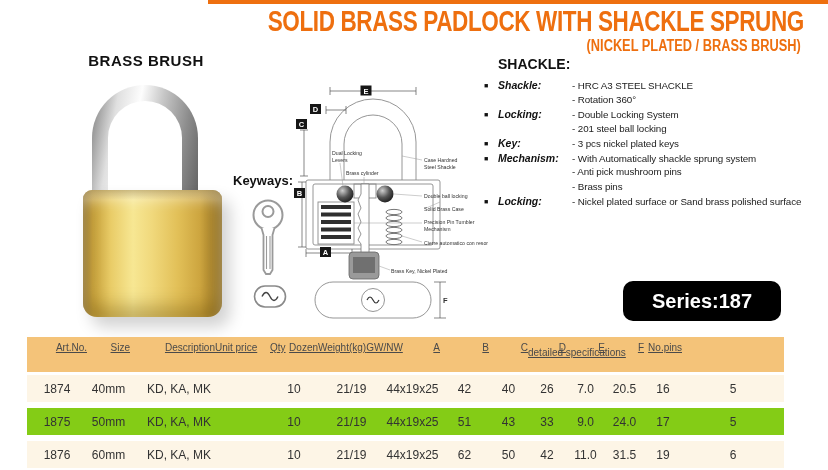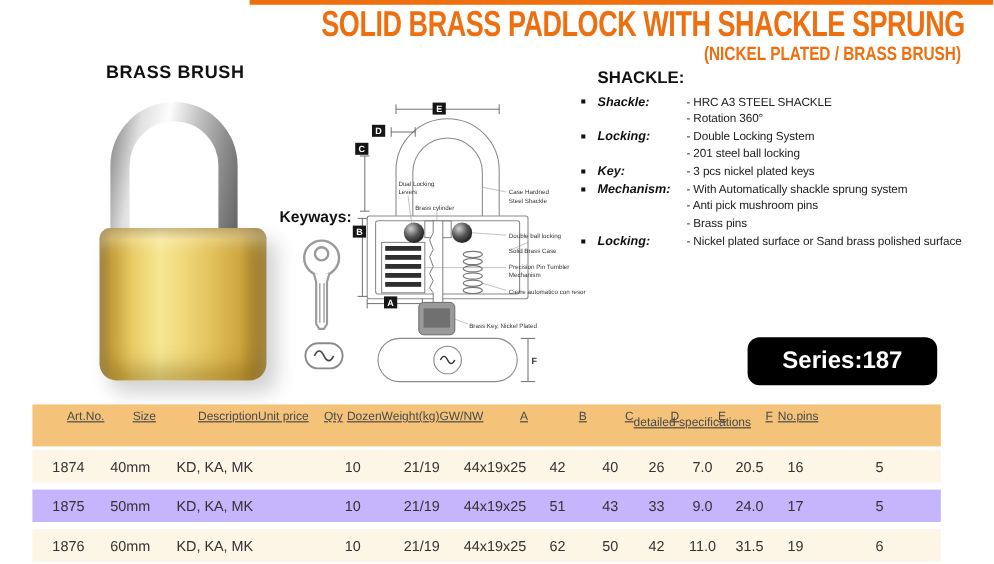--- a/index.html
+++ b/index.html
@@ -53,21 +53,21 @@
   .t-head>div{display:flex;flex-direction:row;justify-content:space-between;padding:5px 0 6px;
          font-size:10px;color:#4a4a4a;text-align:center;text-decoration:underline;}
   .h1,.h2{height:11px;line-height:11px;}
   .c-desc-h{text-align:left !important;padding-left:17px !important;}
   .group-head{position:absolute;left:501px;width:154px;top:5px;text-align:center;font-size:10px;color:#4a4a4a;}
   .t-row{height:27px;margin-top:6px;}
   .t-row.first{margin-top:3px;}
   .t-row>div{display:flex;align-items:center;justify-content:center;font-size:12px;color:#333;}
   .t-row .c-desc{justify-content:flex-start;padding-left:17px;}
   .cream{background:#fdf5e6;}
-  .tan{background:#c4b5fd;}
+  .tan{background:#84cc16;}
 </style>
 </head>
 <body>
 
 <div id="page">
 
   <div class="top-strip"></div>
   <div class="title">SOLID BRASS PADLOCK WITH SHACKLE SPRUNG</div>
   <div class="subtitle">(NICKEL PLATED / BRASS BRUSH)</div>
 

